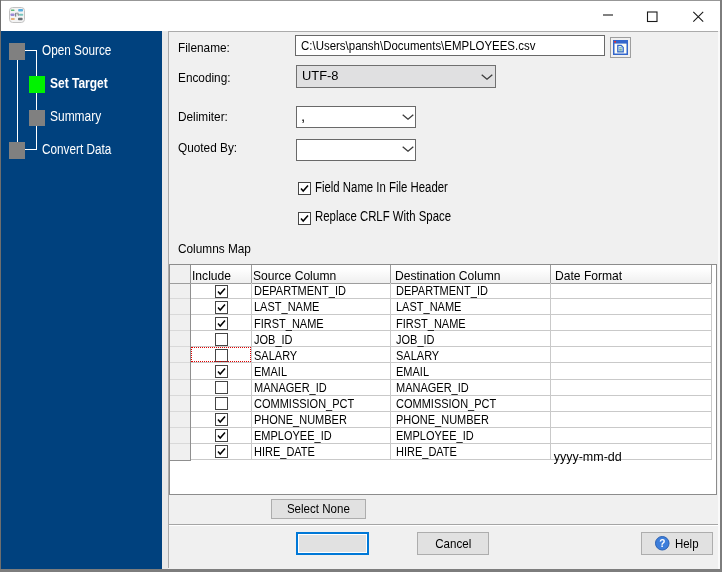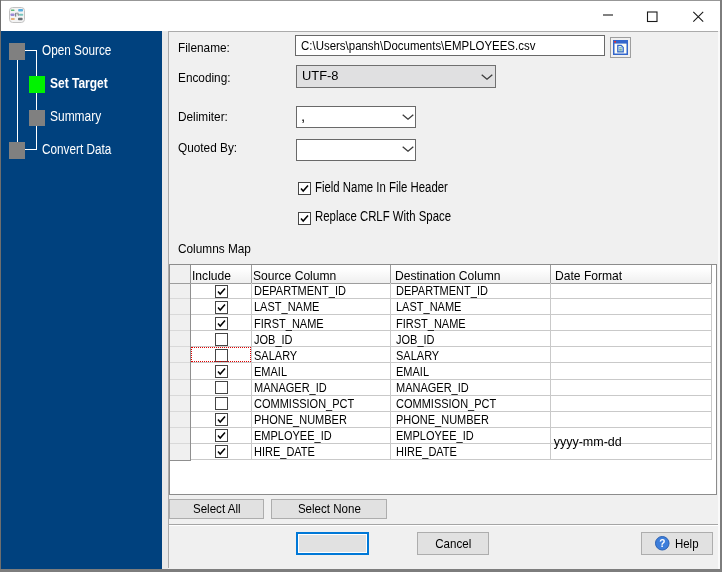--- a/index.html
+++ b/index.html
@@ -215,26 +215,25 @@
       </svg>
       <div class="gtext" style="left:85px;top:164.85px">EMPLOYEE_ID</div>
       <div class="gtext" style="left:226.5px;top:164.85px">EMPLOYEE_ID</div>
       <div style="position:absolute;left:22px;top:194.75px;width:520px;height:1px;background:#c9c9c9"></div>
       <div style="position:absolute;left:45.5px;top:181.39999999999998px;width:13px;height:13px;background:#fff;border:1px solid #454545;box-sizing:border-box"></div>
       <svg style="position:absolute;left:46.5px;top:182.39999999999998px" width="11" height="11" viewBox="0 0 11 11">
         <path d="M2 5.5 L4.2 8 L9 2.5" fill="none" stroke="#000" stroke-width="1.5"></path>
       </svg>
       <div class="gtext" style="left:85px;top:180.89999999999998px">HIRE_DATE</div>
       <div class="gtext" style="left:226.5px;top:180.89999999999998px">HIRE_DATE</div>
-      <div class="gtext" style="left:384.7px;top:171px;transform:scaleX(1)">yyyy-mm-dd</div>
+      <div class="gtext" style="left:384.7px;top:186px;transform:scaleX(1)">yyyy-mm-dd</div>
       <div style="position:absolute;left:22px;top:83.10000000000001px;width:59.5px;height:14.9px;border:1px dotted #e00000;box-sizing:border-box"></div>
     </div>
 
-  <div class="btn" style="left:169px;top:498.5px;width:95px;height:20.5px;line-height:18px"><span>Select All</span></div>
-  <div class="btn" style="left:271px;top:498.5px;width:116px;height:20.5px;line-height:18px"><span>Select None</span></div>
+  <div class="btn" style="left:271px;top:498.5px;width:95px;height:20.5px;line-height:18px"><span>Select None</span></div>
 
   <div class="abs" style="left:168.5px;top:523.5px;width:549px;height:1px;background:#a5a5a5"></div>
   <div class="abs" style="left:168.5px;top:524.5px;width:549px;height:1px;background:#ffffff"></div>
 
   <div class="abs" style="left:296px;top:531.5px;width:72.5px;height:23px;border:2px solid #0078d7;background:#e1e1e1;box-sizing:border-box;box-shadow:inset 0 0 0 1px #ffffff"></div>
   <div class="btn" style="left:416.9px;top:531.5px;width:71.7px;height:23px;line-height:21px"><span>Cancel</span></div>
   <div class="btn" style="left:640.5px;top:532px;width:72px;height:22.5px;"></div>
   <svg class="abs" style="left:655px;top:536.2px" width="14.5" height="14.5" viewBox="0 0 15 15">
     <circle cx="7.5" cy="7.5" r="7" fill="#3d7edb" stroke="#2b5fb0"></circle>
     <text x="7.5" y="11.2" font-size="10.5" font-weight="bold" fill="#fff" text-anchor="middle" font-family="Liberation Sans">?</text>

